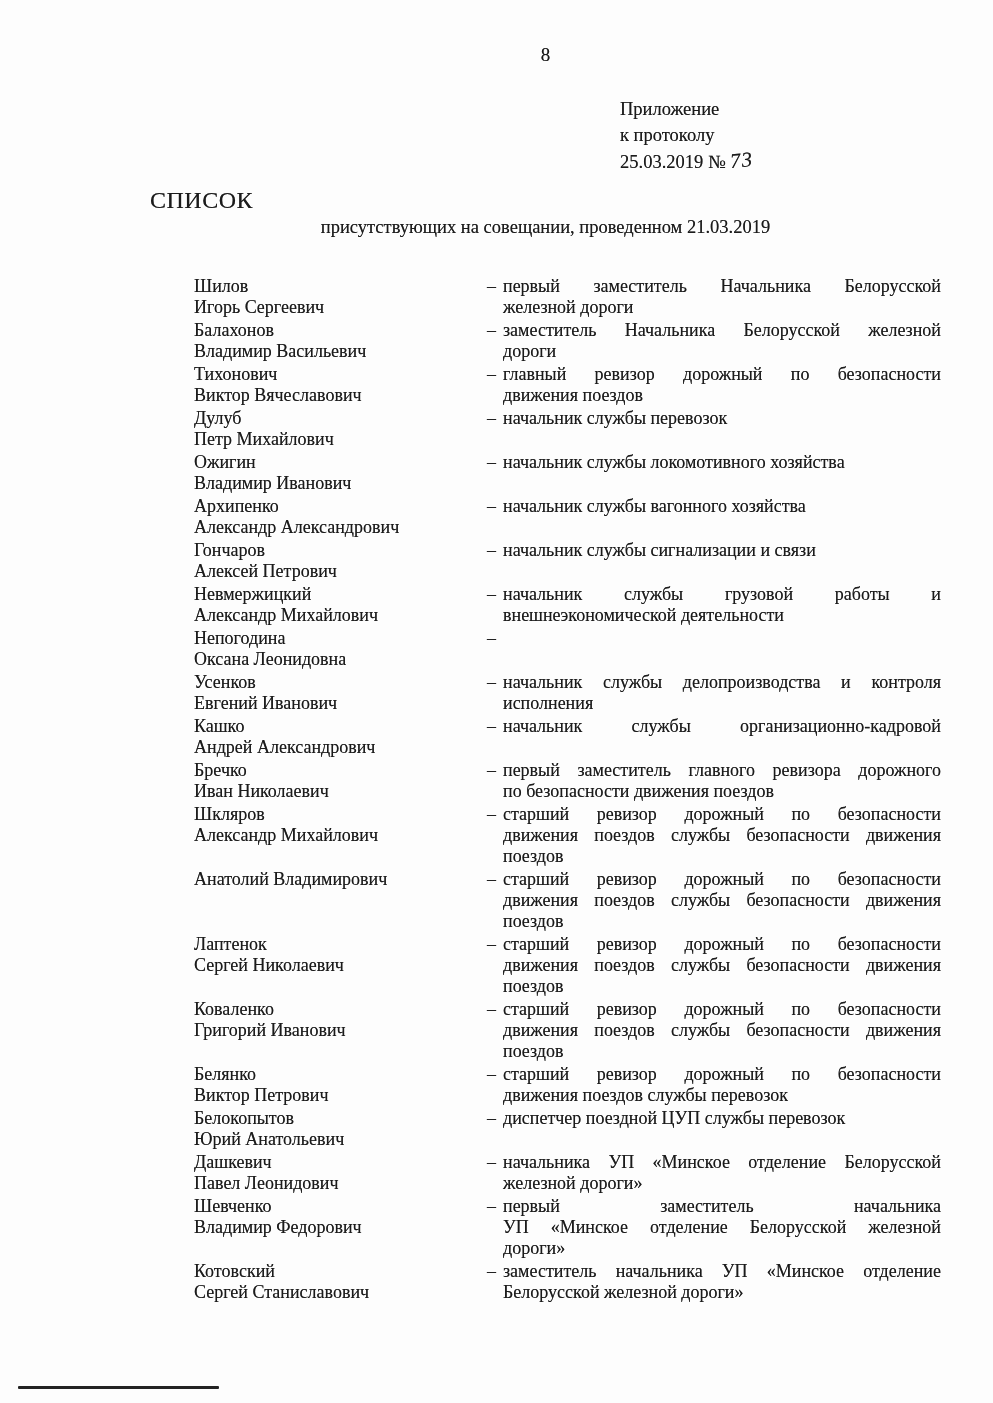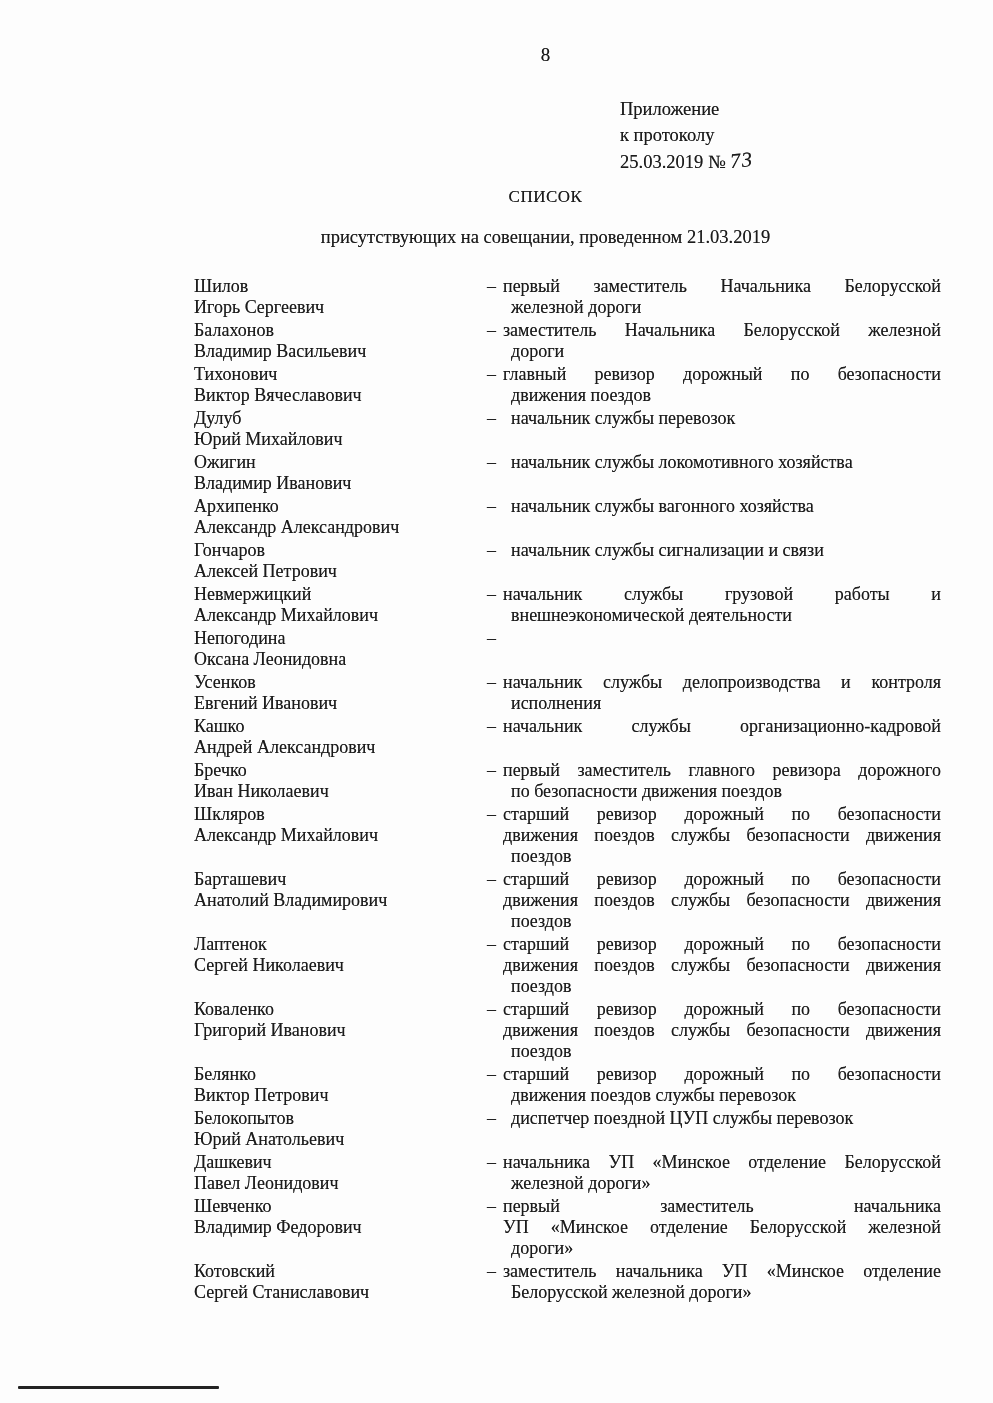--- a/index.html
+++ b/index.html
@@ -31,24 +31,24 @@
   .proto-line{white-space:nowrap;}
   .hand{
     display:inline-block;
     font-style:italic;
     font-size:21px;
     transform:rotate(-6deg) translateY(-1px);
     letter-spacing:1px;
   }
   .doc-title{
     position:absolute;top:187px;left:150px;width:791px;
-    text-align:center;font-size:17px;letter-spacing:0.5px;
+    font-size:24px;letter-spacing:0.5px;
   }
   .doc-subtitle{
-    position:absolute;top:227px;left:150px;width:791px;
+    position:absolute;top:217px;left:150px;width:791px;
     text-align:center;font-size:18.5px;
   }
   .attendee-list{
     position:absolute;top:276px;left:150px;width:791px;
   }
   .entry{
     display:flex;
     margin-bottom:2px;
   }
   .name-col{
@@ -58,21 +58,21 @@
   }
   .role-col{
     flex:1;position:relative;
     padding-left:16px;box-sizing:border-box;
     font-size:18px;line-height:21px;
   }
   .dash{
     position:absolute;left:0;top:0;
   }
   .jline{ text-align:justify; text-align-last:justify; }
-  .jlast{ text-align:left;margin-left:8px; }
+  .jlast{ text-align:left; }
   .footer-line{
     position:absolute;left:18px;top:1386px;
     width:201px;height:2.5px;
     background:#232323;
     border-radius:1px;
   }
 </style>
 </head>
 <body>
 
@@ -124,21 +124,21 @@
         </div>
         <div class="role-col">
           <span class="dash">–</span>
           <div class="jline">главный ревизор дорожный по безопасности</div>
           <div class="jlast">движения поездов</div>
         </div>
       </div>
       <div class="entry">
         <div class="name-col">
           <div>Дулуб</div>
-          <div>Юрий Михайлович</div>
+          <div>Петр Михайлович</div>
         </div>
         <div class="role-col">
           <span class="dash">–</span>
           <div class="jlast">начальник службы перевозок</div>
         </div>
       </div>
       <div class="entry">
         <div class="name-col">
           <div>Ожигин</div>
           <div>Владимир Иванович</div>
@@ -227,21 +227,20 @@
         </div>
         <div class="role-col">
           <span class="dash">–</span>
           <div class="jline">старший ревизор дорожный по безопасности</div>
           <div class="jline">движения поездов службы безопасности движения</div>
           <div class="jlast">поездов</div>
         </div>
       </div>
       <div class="entry">
         <div class="name-col">
-          <div>Барташевич</div>
           <div>Анатолий Владимирович</div>
         </div>
         <div class="role-col">
           <span class="dash">–</span>
           <div class="jline">старший ревизор дорожный по безопасности</div>
           <div class="jline">движения поездов службы безопасности движения</div>
           <div class="jlast">поездов</div>
         </div>
       </div>
       <div class="entry">

